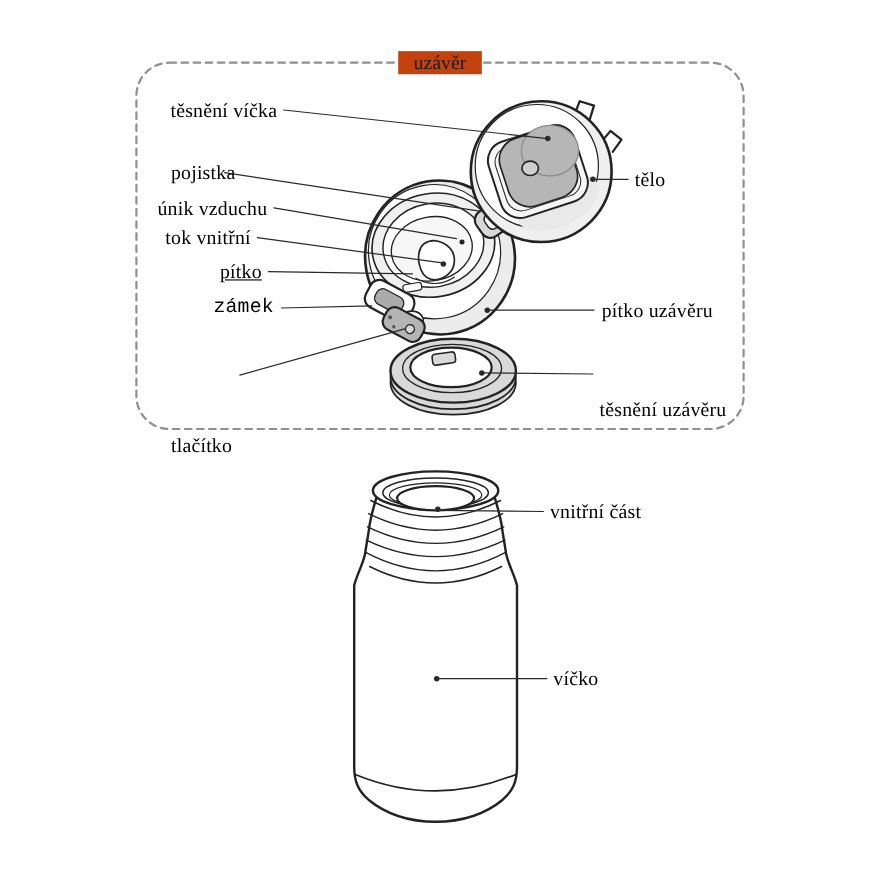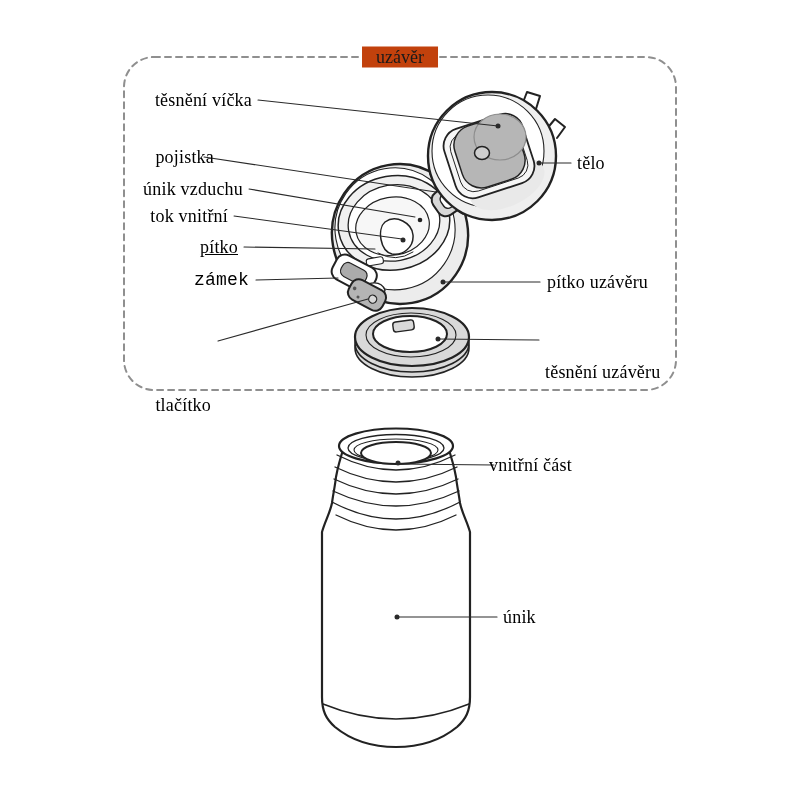--- a/index.html
+++ b/index.html
@@ -163,15 +163,15 @@
   <div class="lbl right-align" style="right:557px;top:189px;">únik vzduchu</div>
   <div class="lbl right-align" style="right:572px;top:216px;">tok vnitřní</div>
   <div class="lbl right-align" style="right:562px;top:247px;text-decoration:underline;">pítko</div>
   <div class="lbl right-align" style="right:551px;top:280px;font-family:Liberation Mono, monospace;">zámek</div>
   <div class="lbl right-align" style="right:589px;top:362px;margin-top:43px;">tlačítko</div>
 
   <div class="lbl" style="left:577px;top:163px;">tělo</div>
   <div class="lbl" style="left:547px;top:282px;">pítko uzávěru</div>
   <div class="lbl" style="left:545px;top:340px;margin-top:32px;">těsnění uzávěru</div>
 
-  <div class="lbl" style="left:489px;top:465px;text-align:right;">vnitřní část</div>
-  <div class="lbl" style="left:503px;top:617px;">únik</div>
+  <div class="lbl" style="left:500px;top:465px;text-align:right;">vnitřní část</div>
+  <div class="lbl" style="left:503px;top:617px;">víčko</div>
 </div>
 
 </body></html>

